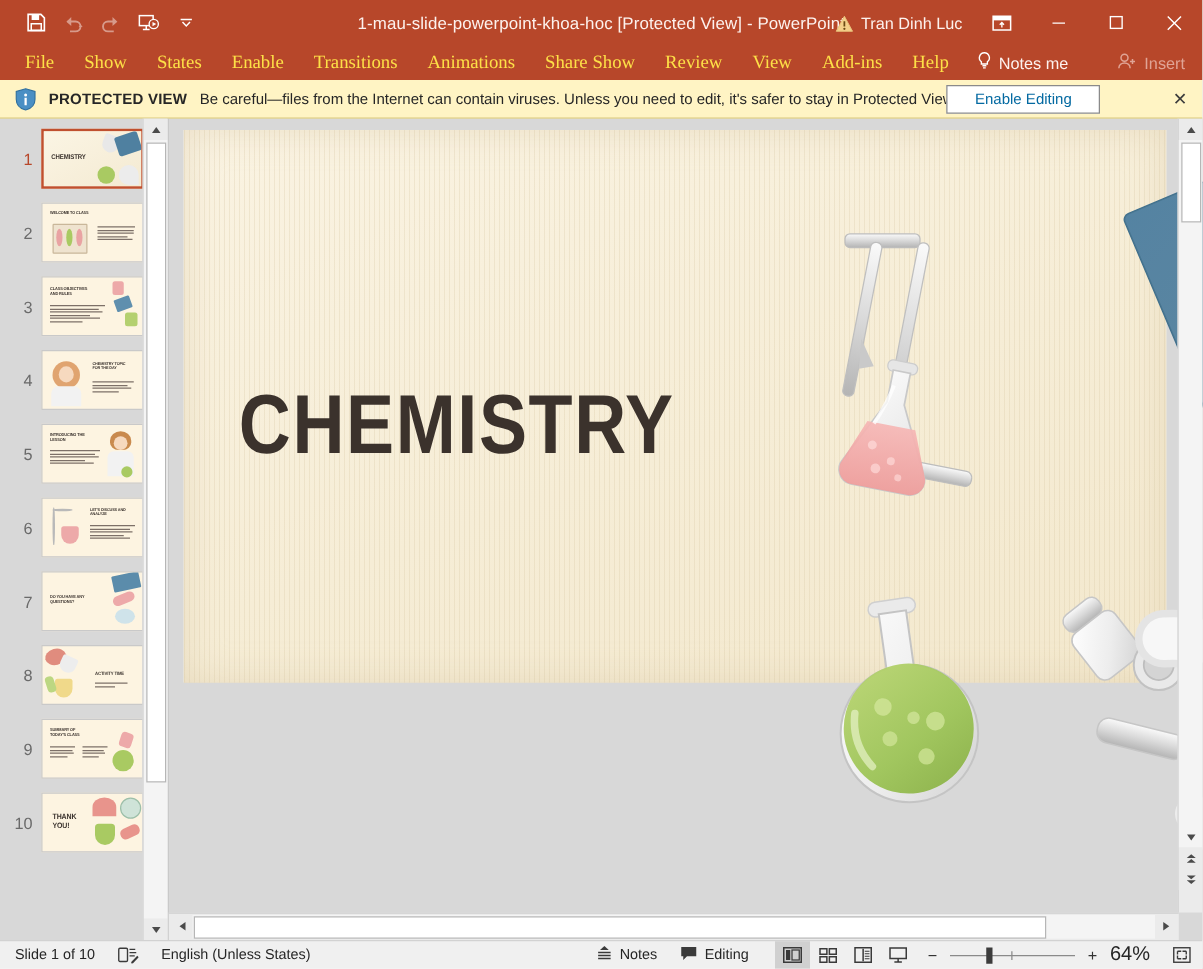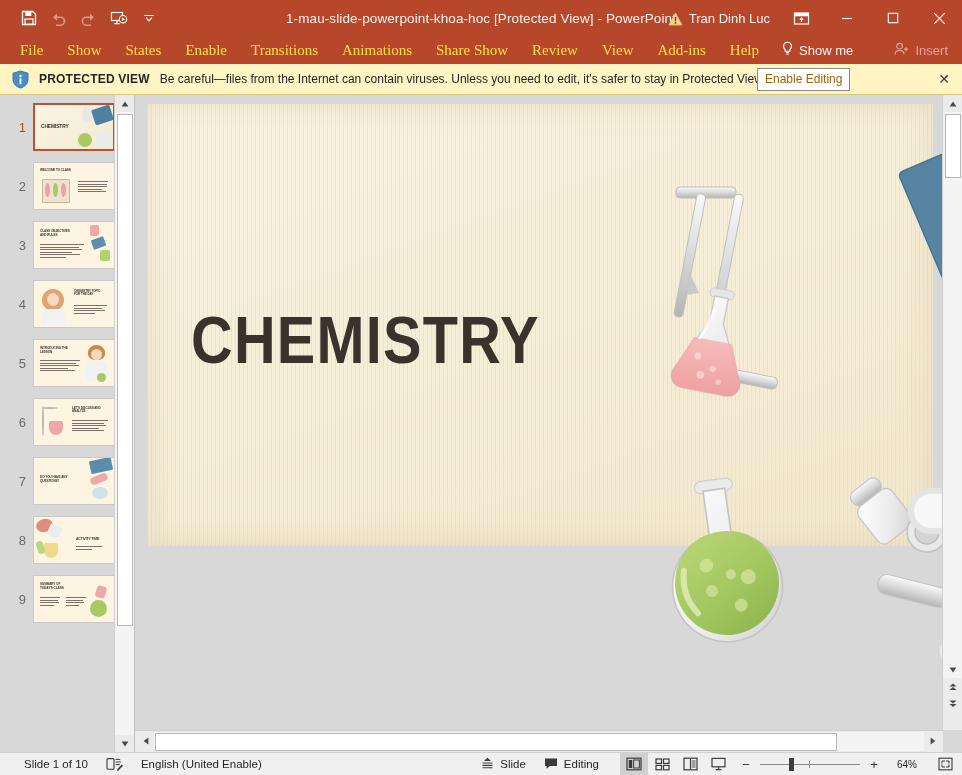--- a/index.html
+++ b/index.html
@@ -65,22 +65,22 @@
   .pvbar{
     height:30px;background:#fff4c4;border-bottom:1px solid #d9c87a;
     display:flex;align-items:center;flex:0 0 30px;position:relative;
     font-size:12px;color:#262626;
   }
   .pv-info{margin-left:12px;margin-right:10px;display:flex;align-items:center;}
   .pv-label{font-weight:bold;letter-spacing:.2px;margin-right:10px;}
   .pv-msg{color:#262626;}
   .pv-enable{
     position:absolute;left:757px;top:4px;height:21px;line-height:21px;
-    padding:0 7px;background:#ffffff;border:1px solid #8a8a8a;
-    font-size:12px;cursor:pointer;color:#a16207;
+    padding:0 22px;background:#ffffff;border:1px solid #8a8a8a;
+    font-size:12px;cursor:pointer;color:#0369a1;
   }
   .pv-close{
     position:absolute;right:10px;top:7px;width:16px;height:16px;
     cursor:pointer;color:#3b3b3b;font-size:14px;line-height:16px;text-align:center;
   }
 
   
   .workspace{flex:1 1 auto;display:flex;min-height:0;background:#d8d8d8;}
 
   
@@ -196,21 +196,21 @@
   .viewbtn{
     width:28px;height:22px;display:flex;align-items:center;justify-content:center;cursor:pointer;
   }
   .viewbtn.active{background:#d0d0d0;}
   .zoomwrap{display:flex;align-items:center;gap:0px;padding:0 4px;}
   .zbtn{width:20px;height:22px;display:flex;align-items:center;justify-content:center;cursor:pointer;font-size:13px;color:#333;}
   .zslider{position:relative;width:108px;height:22px;cursor:pointer;}
   .zline{position:absolute;left:4px;right:4px;top:11px;height:1px;background:#8a8a8a;}
   .ztick{position:absolute;top:8px;width:1px;height:7px;background:#8a8a8a;}
   .zhandle{position:absolute;top:5px;width:5px;height:13px;background:#3c3c3c;}
-  .zpct{width:38px;text-align:center;padding-right:6px;font-size:10px;}
+  .zpct{width:38px;text-align:left;padding-right:6px;font-size:16px;}
   .fitbtn{width:26px;height:22px;display:flex;align-items:center;justify-content:center;cursor:pointer;margin-right:4px;}
 </style>
 </head>
 <body>
 
 <div class="app">
 
   <div class="titlebar">
     <div class="qat">
       <div class="qat-btn" title="Save">
@@ -298,21 +298,21 @@
     <div class="tab">View</div>
     <div class="tab">Add-ins</div>
     <div class="tab">Help</div>
     <div class="tellme">
       <span>
         <svg width="13" height="15" viewBox="0 0 13 15">
           <path d="M6.5 1.2a4 4 0 0 0-2.4 7.2v1.8h4.8V8.4A4 4 0 0 0 6.5 1.2z" fill="none" stroke="#fff" stroke-width="1.1"></path>
           <path d="M4.9 11.6h3.2M5.4 13.3h2.2" stroke="#fff" stroke-width="1.1"></path>
         </svg>
       </span>
-      <span>Show me</span>
+      <span>Notes me</span>
     </div>
     <div class="share">
       <span>
         <svg width="15" height="14" viewBox="0 0 15 14">
           <circle cx="5.6" cy="4.2" r="2.8" fill="none" stroke="#e0a495" stroke-width="1.2"></circle>
           <path d="M1.1 12.6c0-2.6 2-4.3 4.5-4.3s4.5 1.7 4.5 4.3" fill="none" stroke="#e0a495" stroke-width="1.2"></path>
           <path d="M12 5.2v4M10 7.2h4" stroke="#e0a495" stroke-width="1.2"></path>
         </svg>
       </span>
       <span>Insert</span>
@@ -476,20 +476,30 @@
               <div class="tb-line" style="width:100%"></div>
                 <div class="tb-line" style="width:85%"></div>
               <div class="tb-line" style="width:92%"></div>
                 <div class="tb-line" style="width:65%"></div>
             </div>
             <div class="tb-shape" style="left:62px;top:10px;width:10px;height:12px;background:#eda9a9;transform:rotate(18deg);border-radius:3px;"></div>
             <div class="tb-shape" style="left:56px;top:24px;width:17px;height:17px;background:#a9ca62;border-radius:50%;"></div>
           </div>
         </div>
 
+        <div class="thumbrow">
+          <div class="thumbnum">10</div>
+          <div class="thumbbox">
+            <div class="tb-title" style="left:8px;top:16px;font-size:6.2px;width:26px;line-height:1.1;transform:scaleX(.9);transform-origin:left;">THANK YOU!</div>
+            <div class="tb-shape" style="left:40px;top:3px;width:19px;height:15px;background:#e8948c;border-radius:50% 50% 0 0;"></div>
+            <div class="tb-shape" style="left:62px;top:3px;width:15px;height:15px;background:#cfe3d8;border-radius:50%;border:1.5px solid #9cbfa9;"></div>
+            <div class="tb-shape" style="left:42px;top:24px;width:16px;height:17px;background:#a9ca62;border-radius:3px 3px 8px 8px;"></div>
+            <div class="tb-shape" style="left:62px;top:26px;width:16px;height:9px;background:#e8948c;transform:rotate(-25deg);border-radius:4px;"></div>
+          </div>
+        </div>
 
       </div>
 
       <div class="tsb">
         <div class="tsb-arrow tsb-up">
           <svg width="8" height="6" viewBox="0 0 8 6">
               <path d="M4 .6L7.4 5.4H.6z" fill="#4a4a4a"></path>
             </svg>
         </div>
         <div class="tsb-track">
@@ -661,40 +671,40 @@
         <div class="hsb-arrow hsb-right">
           <svg width="6" height="8" viewBox="0 0 6 8">
               <path d="M5.4 4L.6 7.4V.6z" fill="#4a4a4a"></path>
             </svg>
         </div>
       </div>
     </div>
   </div>
 
   <div class="statusbar">
-    <div class="sb-item sb-static" style="padding-left:24px;">Slide 1 of 10</div>
+    <div class="sb-item sb-static" style="padding-left:12px;">Slide 1 of 10</div>
     <div class="sb-item" title="Accessibility Checker">
       <svg width="17" height="14" viewBox="0 0 17 14">
         <rect x="1" y="1.6" width="7" height="10.6" rx="1" fill="none" stroke="#3a3a3a" stroke-width="1.1"></rect>
         <path d="M9.6 2.4h4.6M9.6 5h5.4M9.6 7.6h4.2" stroke="#3a3a3a" stroke-width="1"></path>
         <path d="M11 12.6l4.8-5 1.2 1.2-4.8 5h-1.2z" fill="#3a3a3a"></path>
       </svg>
     </div>
-    <div class="sb-item">English (United Enable)</div>
+    <div class="sb-item">English (Unless States)</div>
 
     <div class="sb-spacer"></div>
 
     <div class="sb-item">
       <span>
         <svg width="13" height="13" viewBox="0 0 13 13">
           <path d="M6.5 .8L10 4H3z" fill="#3a3a3a"></path>
           <path d="M1.5 6h10M1.5 8.4h10M1.5 10.8h10" stroke="#3a3a3a" stroke-width="1.1"></path>
         </svg>
       </span>
-      <span>Slide</span>
+      <span>Notes</span>
     </div>
     <div class="sb-item">
       <span>
         <svg width="14" height="13" viewBox="0 0 14 13">
           <path d="M1 1.5h12v7.4H5.6L2.6 12V8.9H1z" fill="#3a3a3a"></path>
         </svg>
       </span>
       <span>Editing</span>
     </div>
 

